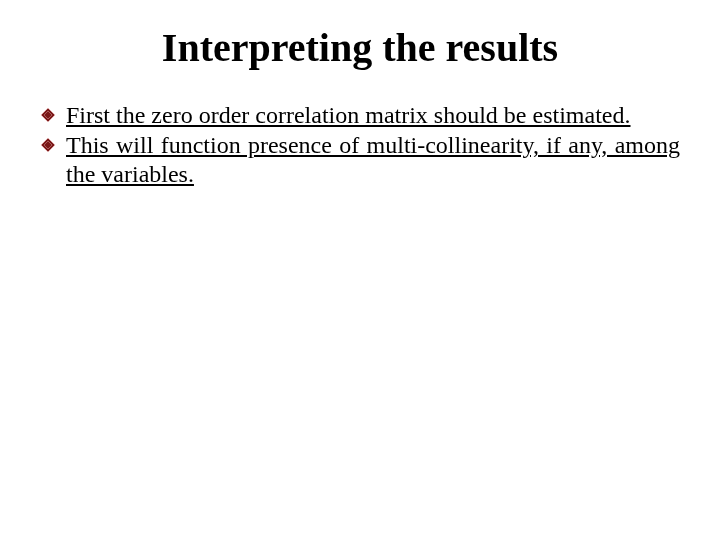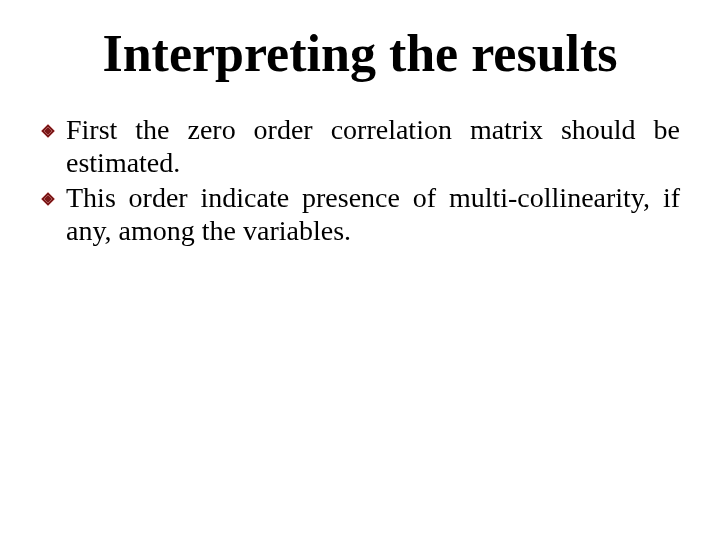--- a/index.html
+++ b/index.html
@@ -12,27 +12,28 @@
     color: #000000;
   }
   .slide {
     width: 720px;
     height: 540px;
     box-sizing: border-box;
     padding: 24px 40px 0 40px;
   }
   .title {
     text-align: center;
-    font-size: 52px;
+    font-size: 40px;
     font-weight: bold;
     margin: 0 0 30px 0;
   }
   .body {
-    font-size: 28px;
+    font-size: 24px;
     line-height: 1.18;
+    text-decoration: underline;
   }
   .bullet {
     text-align: justify;
     margin: 0 0 2px 0;
     padding-left: 26px;
     text-indent: -26px;
   }
   .diamond {
     display: inline-block;
     width: 26px;
@@ -55,17 +56,17 @@
   <div class="body">
 
     <p class="bullet"><span class="diamond"><svg viewBox="0 0 16 16">
             <polygon points="8,1 15,8 8,15 1,8" fill="#7a1818" stroke="#e0b0b0" stroke-width="1"></polygon>
             <polygon points="8,4 12,8 8,12 4,8" fill="none" stroke="#c88" stroke-width="0.6"></polygon>
           </svg></span><span>First the zero order correlation matrix should be estimated.</span></p>
 
     <p class="bullet"><span class="diamond"><svg viewBox="0 0 16 16">
             <polygon points="8,1 15,8 8,15 1,8" fill="#7a1818" stroke="#e0b0b0" stroke-width="1"></polygon>
             <polygon points="8,4 12,8 8,12 4,8" fill="none" stroke="#c88" stroke-width="0.6"></polygon>
-          </svg></span><span>This order indicate presence of multi-collinearity, if any, among the variables.</span></p>
+          </svg></span><span>This will function presence of multi-collinearity, if any, among the variables.</span></p>
 
 
   </div>
 </div>
 
 </body></html>

